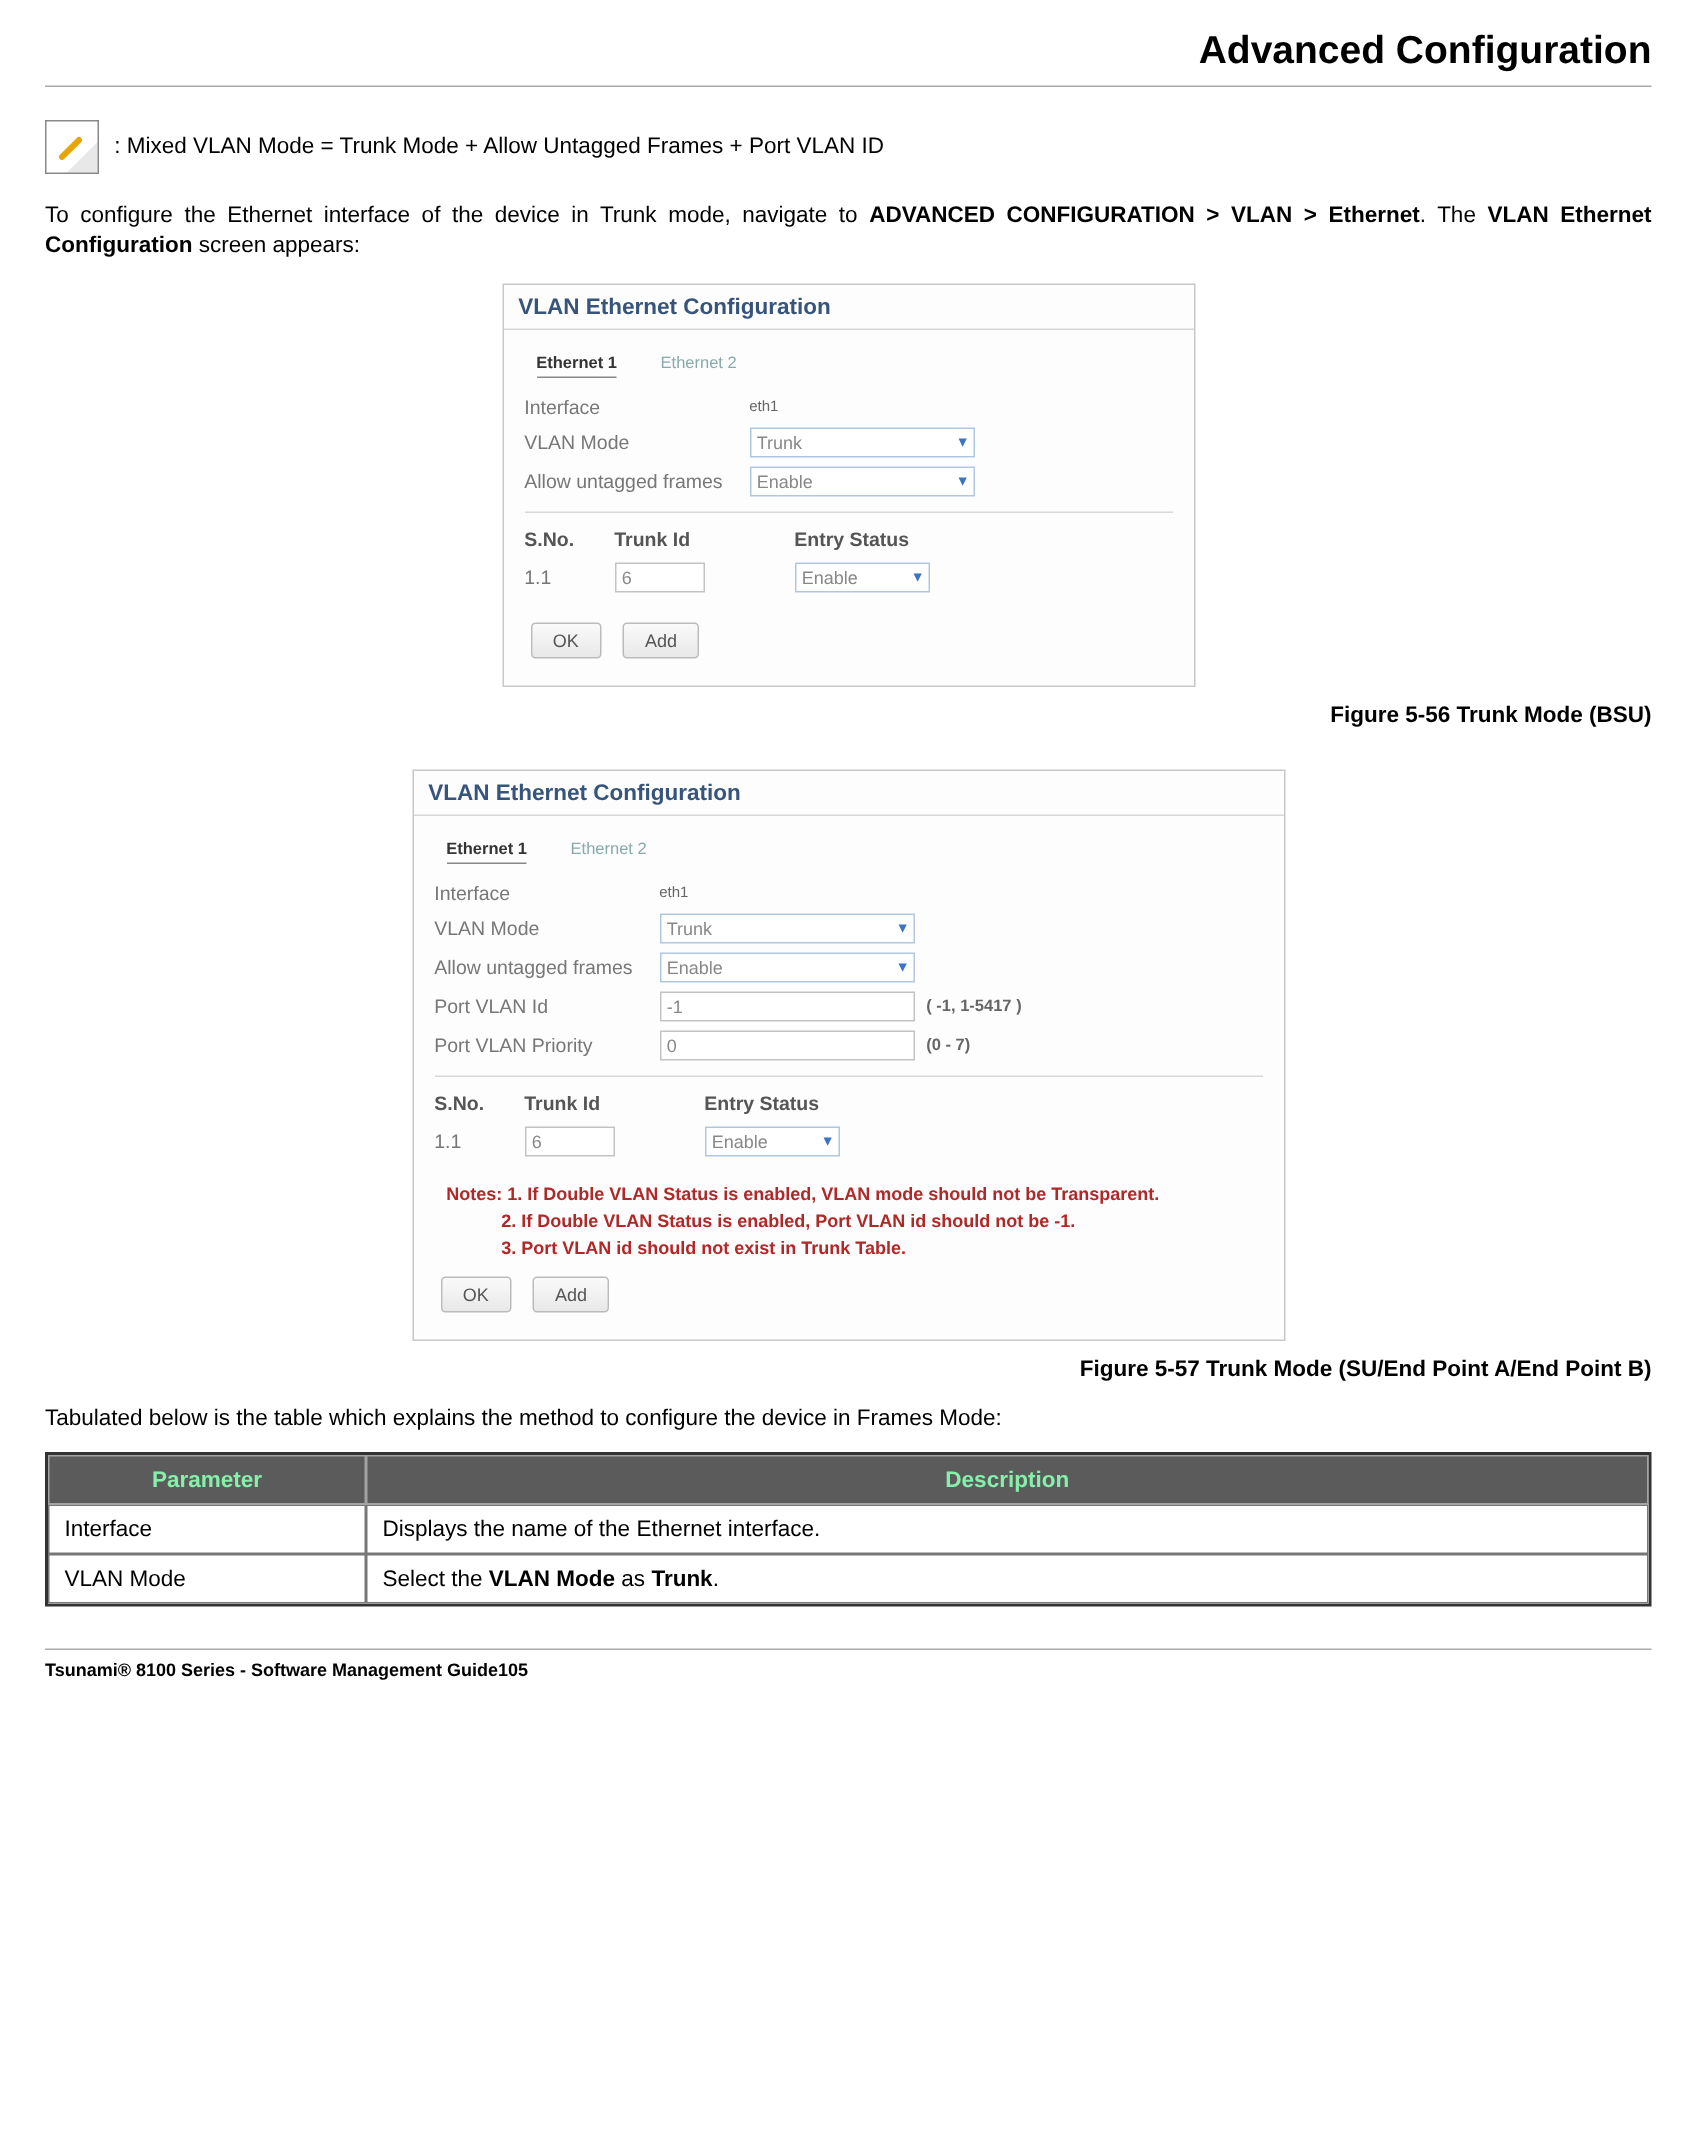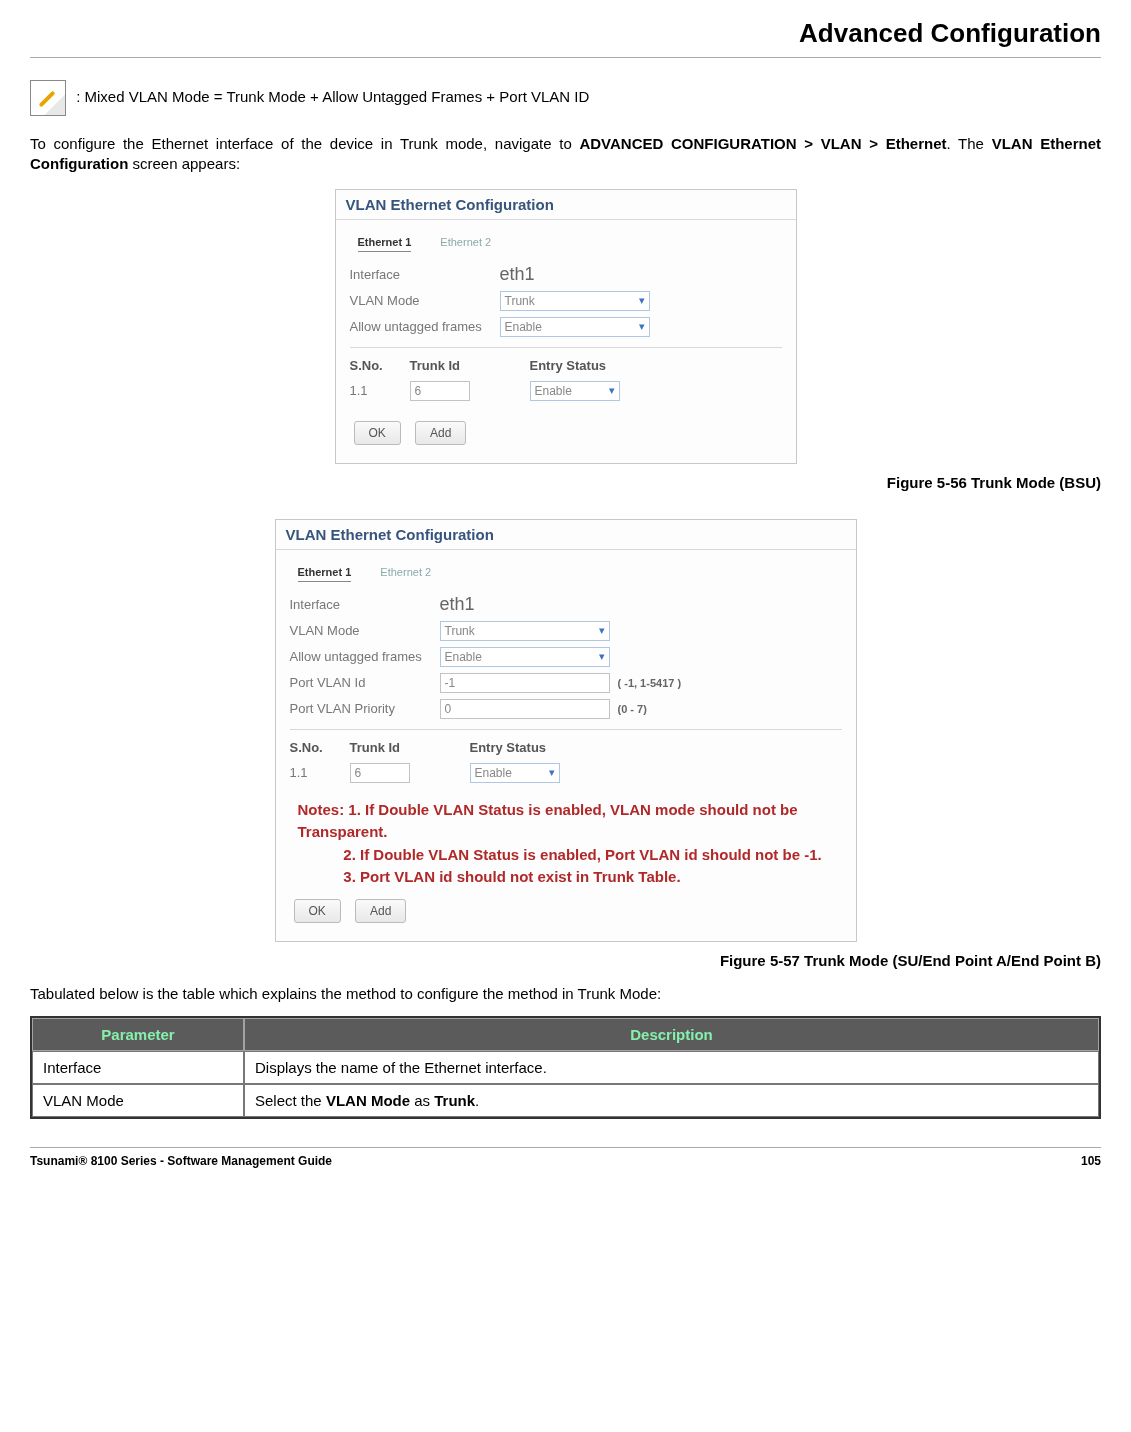--- a/index.html
+++ b/index.html
@@ -38,43 +38,43 @@
   .panel-head {
     font-weight:bold; color:#36547c; font-size:15px;
     padding:6px 10px; border-bottom:1px solid #d8d8d8;
   }
   .panel-body { padding:10px 14px 12px 14px; }
   .tabs { margin:6px 0 12px 8px; font-size:11px;}
   .tab-active { font-weight:bold; color:#333; display:inline-block; margin-right:26px; border-bottom:1px solid #888; padding-bottom:3px;}
   .tab-inactive { color:#8aa; display:inline-block; padding-bottom:3px;}
   .cfg-row { display:flex; align-items:center; margin:6px 0; font-size:13px; color:#777;}
   .cfg-row .lbl { width:150px; }
-  .cfg-row .val { color:#666; font-size:18px;}
+  .cfg-row .val { color:#666; font-size:10px;}
   .sel {
     border:1px solid #b0c7e2; height:20px; background:#fff;
     display:flex; align-items:center; justify-content:space-between;
     padding:0 4px; font-size:12px; color:#888; box-sizing:border-box;
   }
   .sel .arrow { color:#3a74c4; font-size:11px;}
   .txtbox { border:1px solid #c3c3c3; height:20px; background:#fff; padding:0 4px; font-size:12px; color:#888; box-sizing:border-box; display:flex; align-items:center;}
   .range { font-size:11px; color:#666; margin-left:8px; font-weight:bold;}
   .tbl-head { display:flex; font-weight:bold; color:#555; font-size:13px; border-top:1px solid #d8d8d8; padding-top:10px; margin-top:10px;}
   .tbl-row { display:flex; font-size:13px; color:#777; margin-top:8px; align-items:center;}
   .col-sno{ width:60px;} .col-trunk{ width:120px;} .col-entry{ flex:1;}
-  .notes { color:#b12828; font-weight:bold; font-size:15px; margin:16px 0 10px 8px; line-height:1.5;}
+  .notes { color:#b12828; font-weight:bold; font-size:12px; margin:16px 0 10px 8px; line-height:1.5;}
   .btnrow { margin:20px 0 6px 4px;}
   .btn { display:inline-block; border:1px solid #bbb; background:linear-gradient(#fafafa,#e8e8e8); padding:4px 14px; font-size:12px; color:#555; border-radius:3px; margin-right:10px;}
   .caption { text-align:right; font-weight:bold; margin:10px 0 28px 0;}
   .param-intro { margin:14px 0 14px 0;}
   table.params { width:100%; border-collapse:separate; border-spacing:0; border:2px solid #333;}
   table.params th { background:#5b5b5b; color:#86efac; font-weight:bold; padding:7px 10px; border:1px solid #a3a3a3;}
   table.params th.p { width:190px;}
   table.params td { padding:7px 10px; border:1px solid #777; background:#fff;}
   .footer-hr { height:1px; background:#aaa; margin:28px 0 6px 0;}
-  .footer { display:flex; justify-content:space-between; font-size:12px; font-weight:bold;}
+  .footer { display:flex; font-size:12px; font-weight:bold;}
 </style>
 </head>
 <body>
 
 <div class="page">
   <div class="header-title">Advanced Configuration</div>
   <div class="hr"></div>
 
   <div class="intro-line">
     <span class="note-icon"></span>
@@ -198,21 +198,21 @@
       </div>
 
       <div class="btnrow" style="margin-top:6px">
         <span class="btn">OK</span>
         <span class="btn">Add</span>
       </div>
     </div>
   </div>
   <div class="caption" style="margin-bottom:16px">Figure 5-57 Trunk Mode (SU/End Point A/End Point B)</div>
 
-  <div class="param-intro">Tabulated below is the table which explains the method to configure the method in Trunk Mode:</div>
+  <div class="param-intro">Tabulated below is the table which explains the method to configure the device in Frames Mode:</div>
 
   <table class="params">
     <tbody>
         <tr>
       <th class="p">Parameter</th>
       <th>Description</th>
     </tr>
     <tr>
       <td>Interface</td>
       <td>Displays the name of the Ethernet interface.</td>

